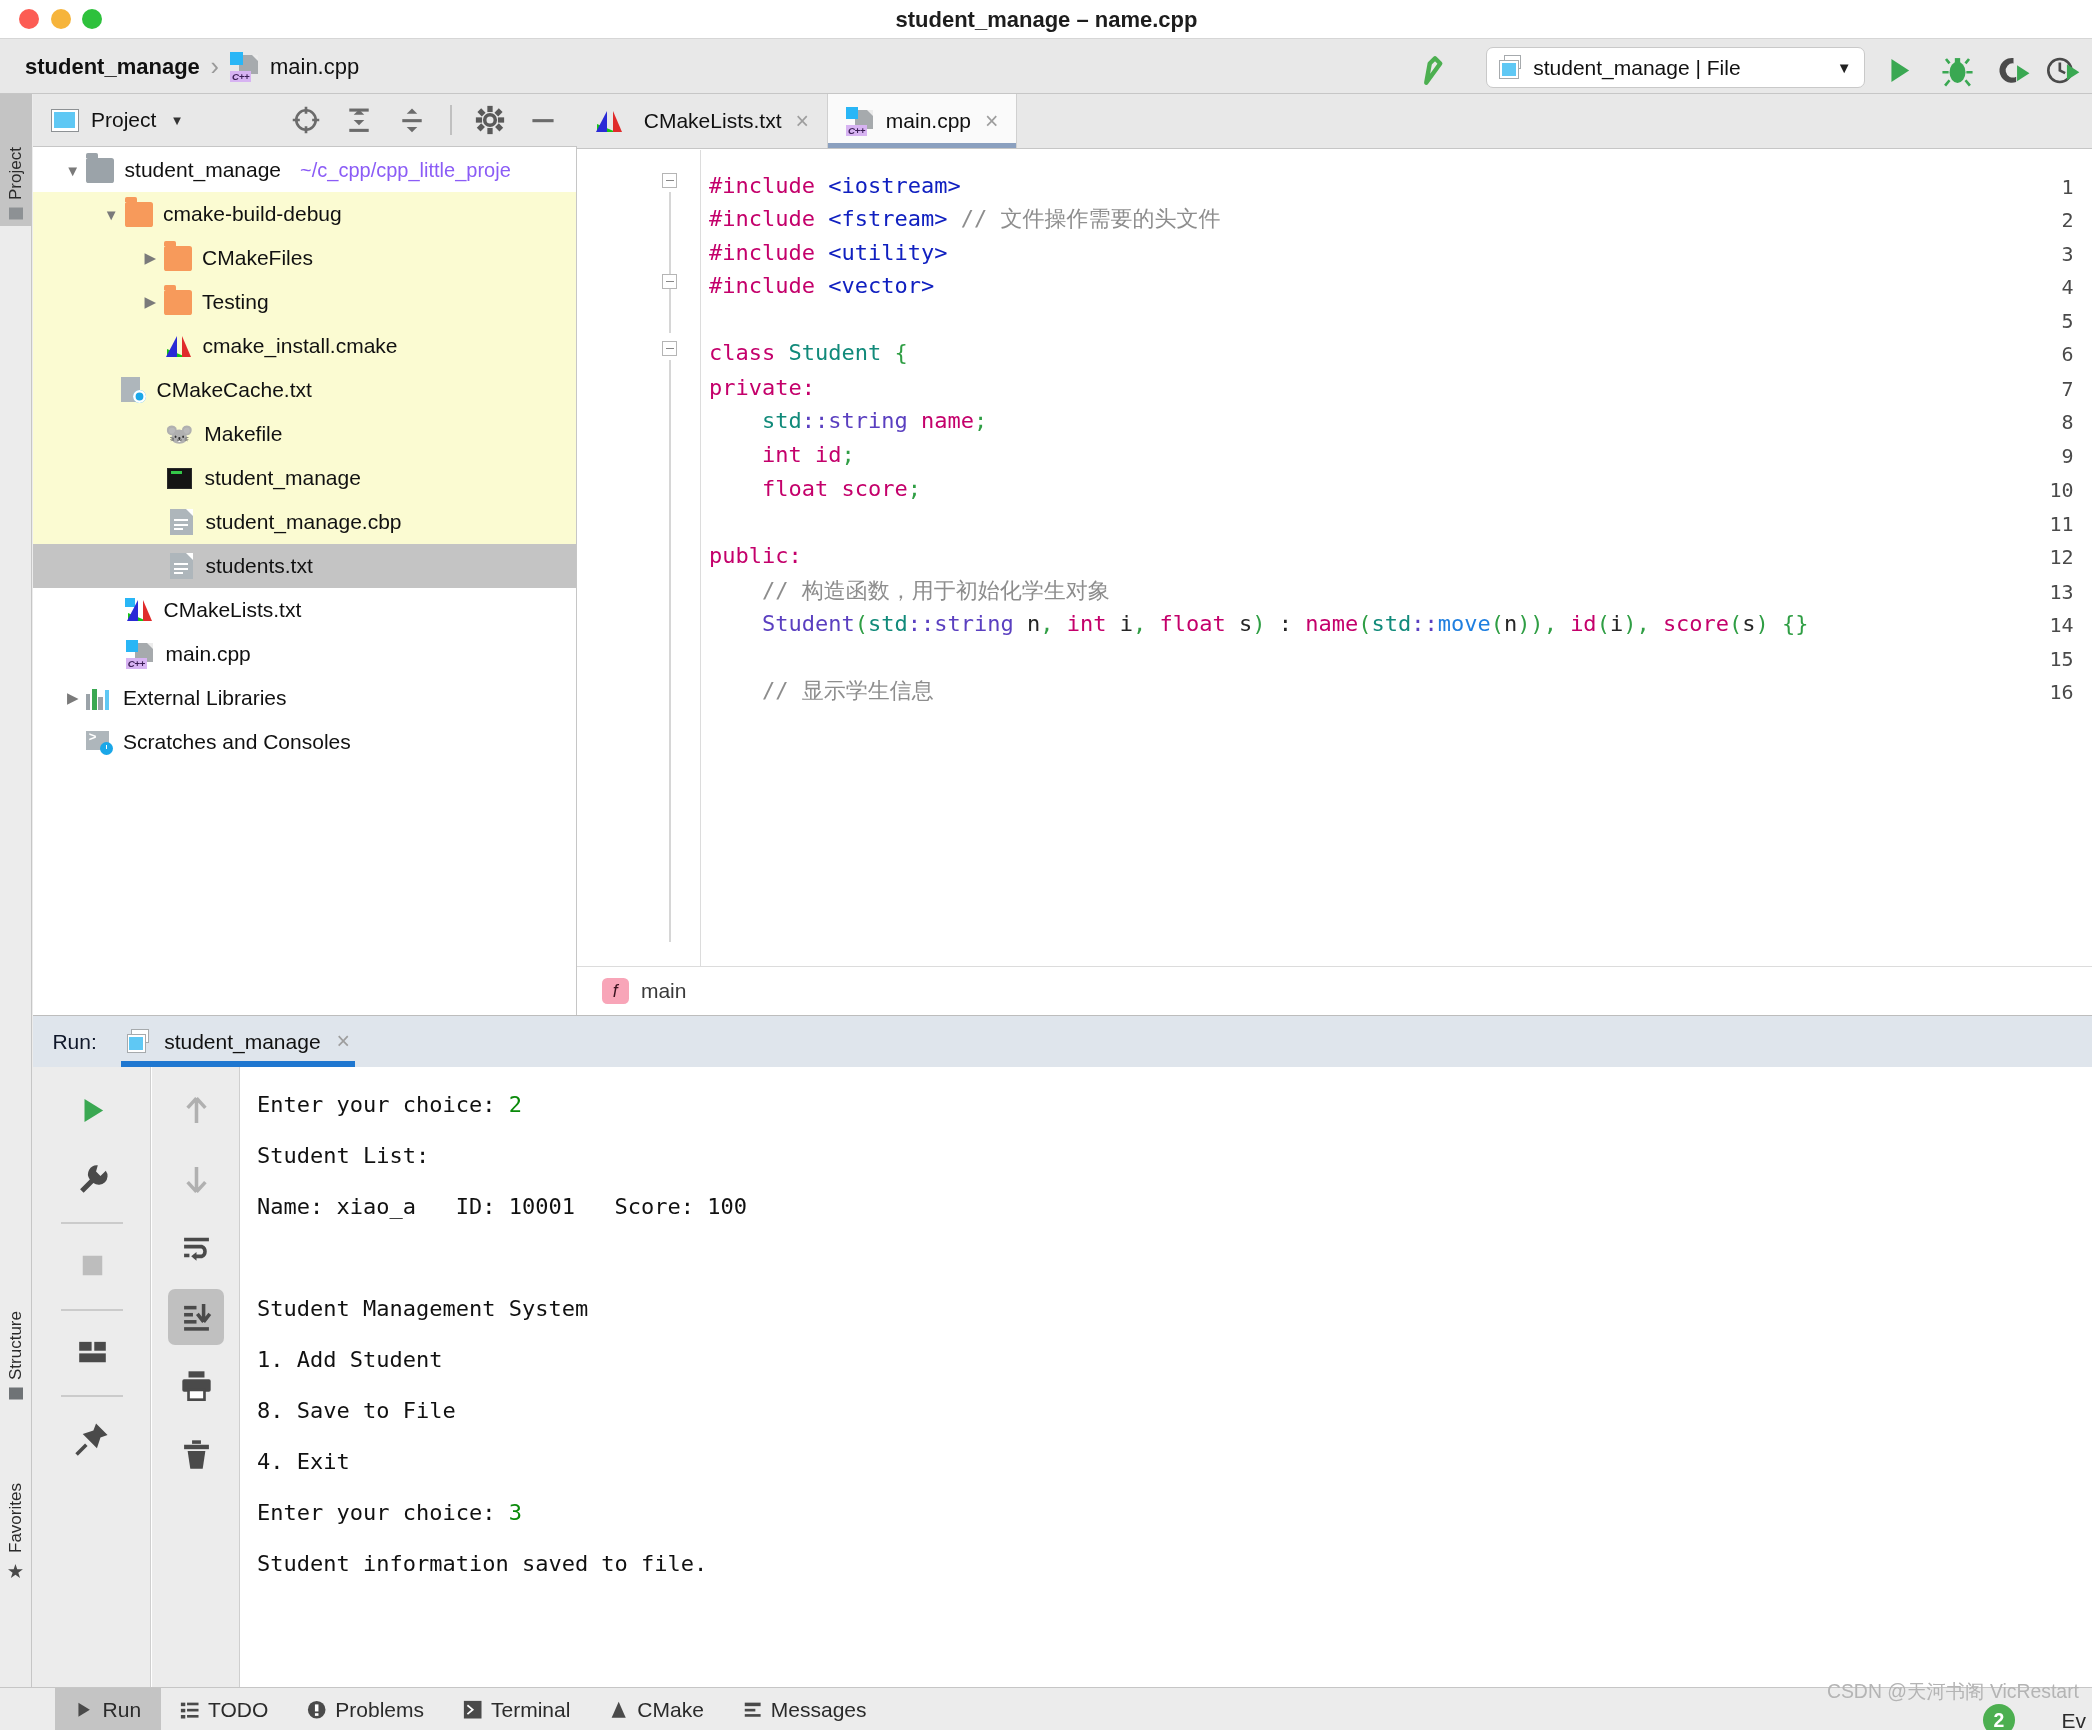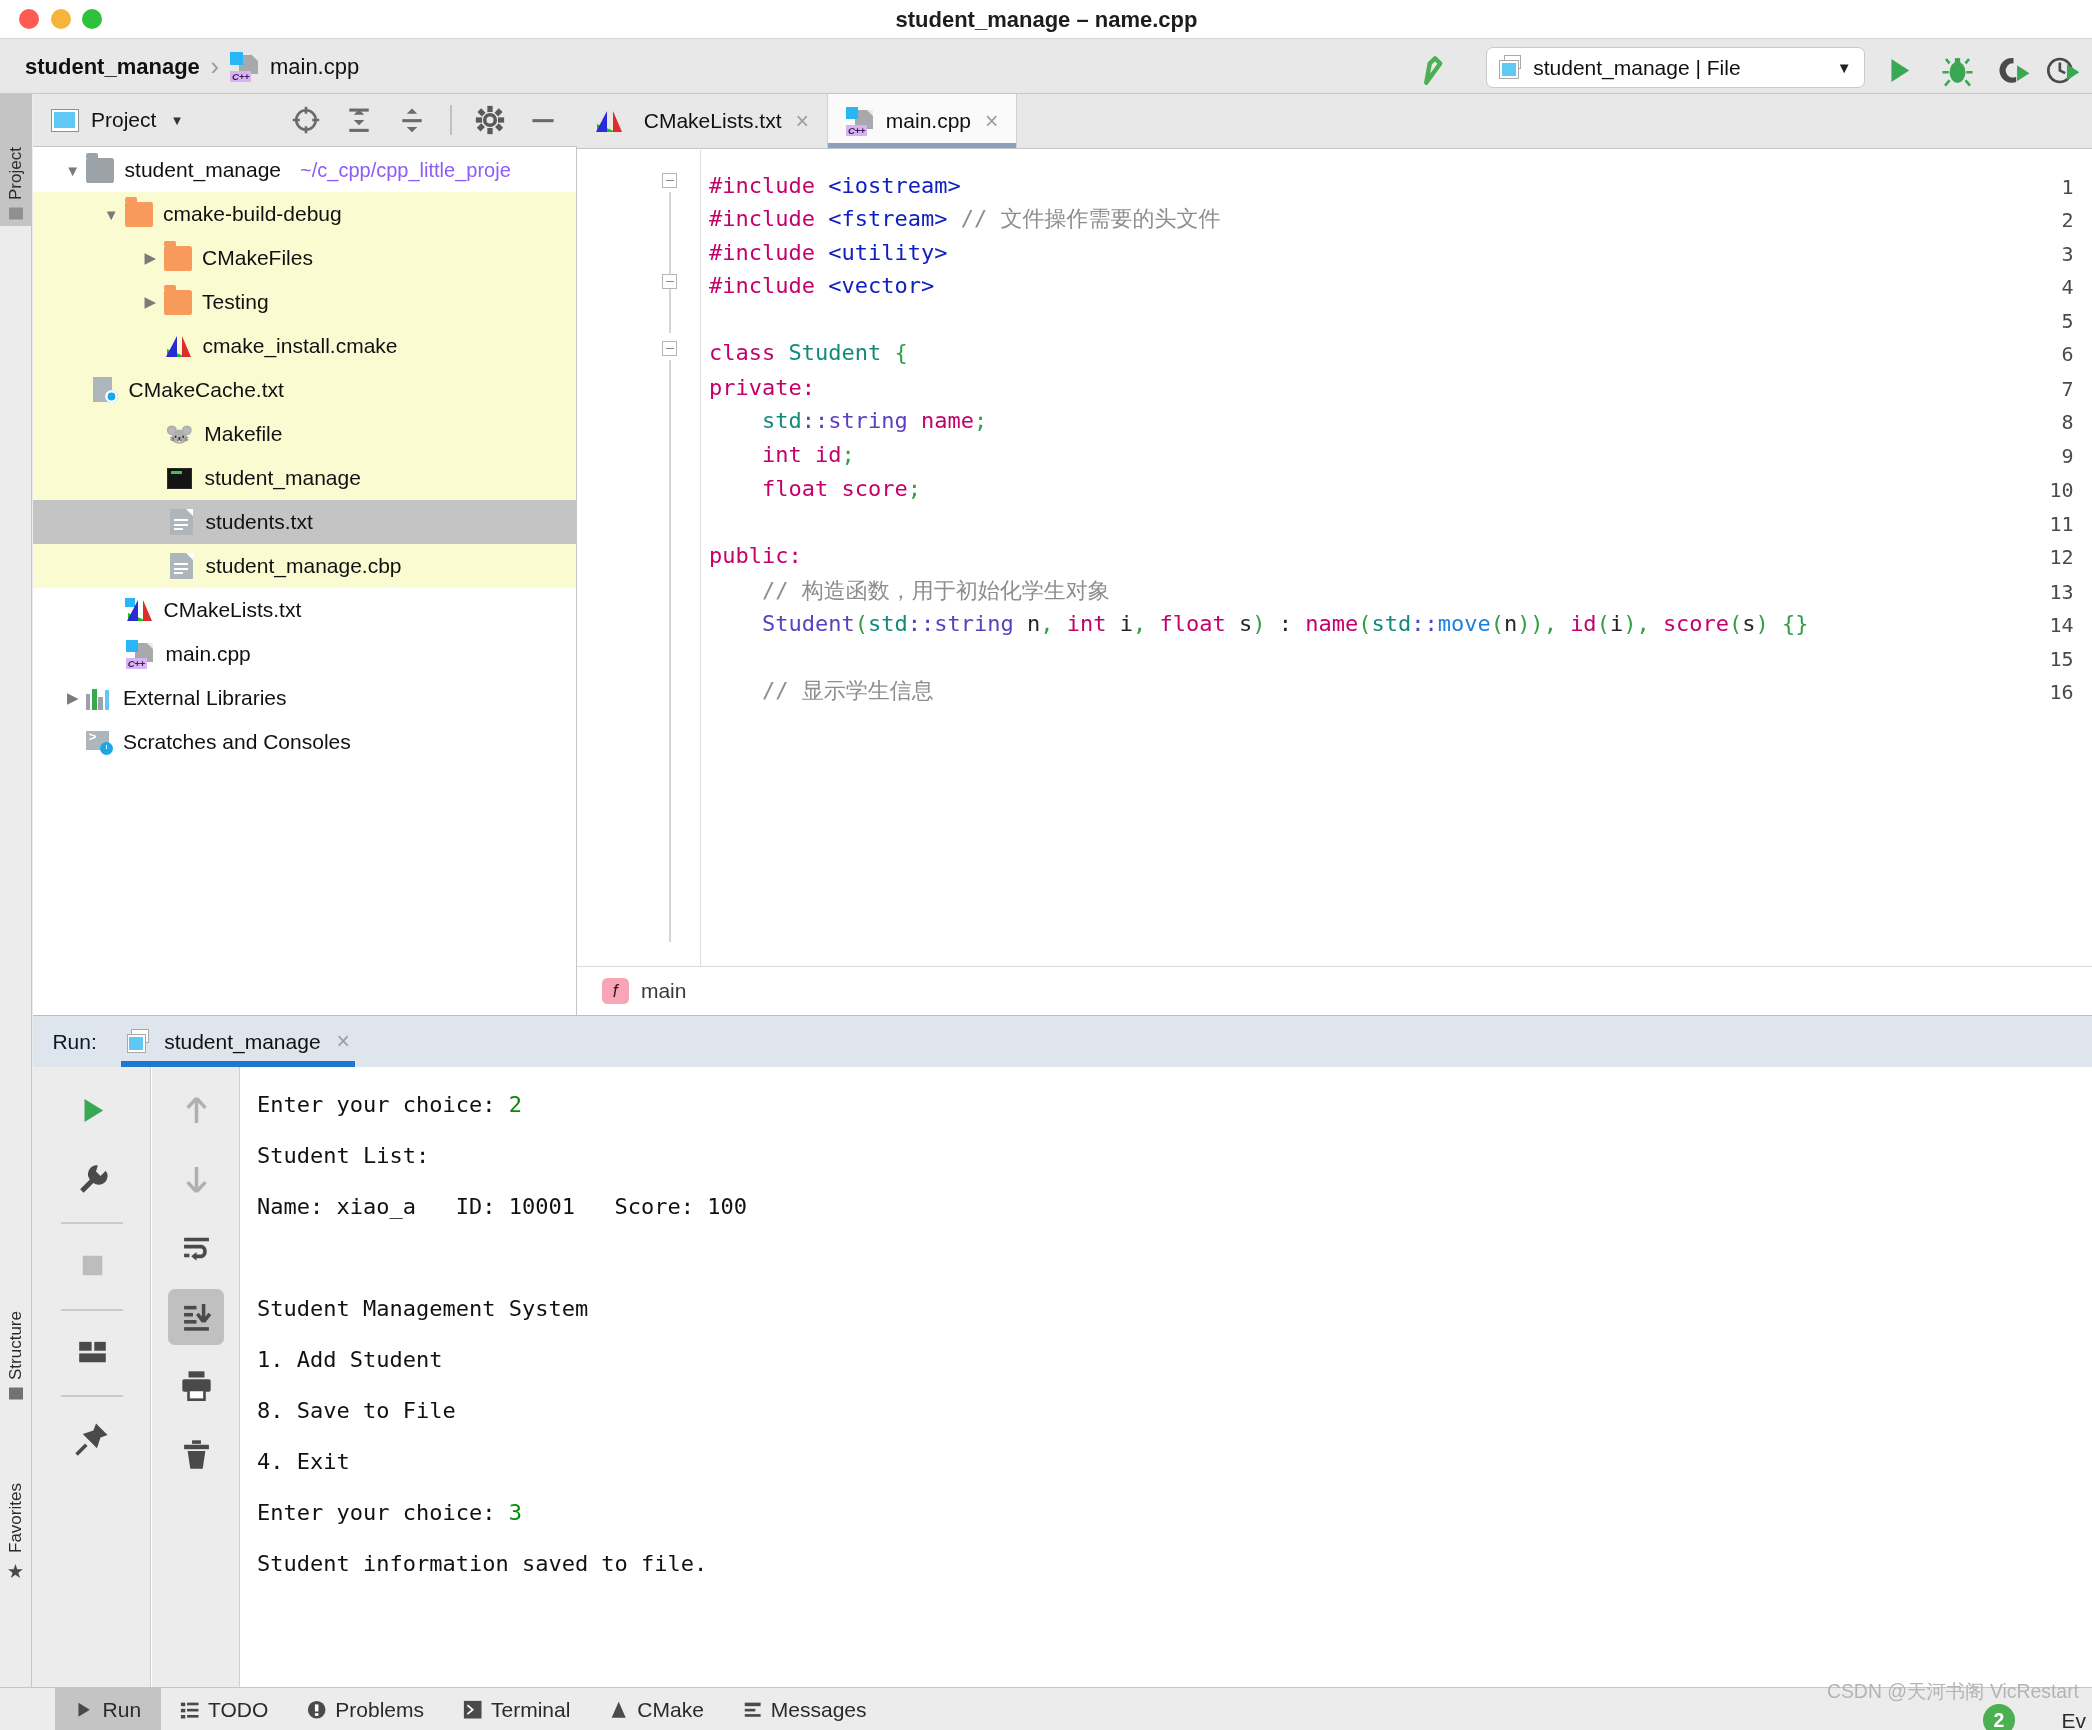--- a/index.html
+++ b/index.html
@@ -338,54 +338,54 @@
 
       <div class="row hl" style="padding-left:131px">
         <span class="cmake-ico">
             <i class="t3"></i>
             <i class="t1"></i>
             <i class="t2"></i>
           </span>
         <span>cmake_install.cmake</span>
       </div>
 
-      <div class="row hl" style="padding-left:60px">
+      <div class="row hl" style="padding-left:88px">
         <span class="gearfile">
             <i class="p"></i>
             <i class="g"></i>
           </span>
         <span>CMakeCache.txt</span>
       </div>
 
       <div class="row hl" style="padding-left:132px">
         <span class="gnu">🐭</span>
         <span>Makefile</span>
       </div>
 
       <div class="row hl" style="padding-left:134px">
         <span class="term"></span>
         <span>student_manage</span>
+      </div>
+
+      <div class="row hl" style="padding-left:137px">
+        <span class="txtfile">
+            <i></i>
+            <b></b>
+            <u></u>
+          </span>
+        <span>student_manage.cbp</span>
       </div>
 
       <div class="row sel" style="padding-left:137px">
         <span class="txtfile">
             <i></i>
             <b></b>
             <u></u>
           </span>
         <span>students.txt</span>
-      </div>
-
-      <div class="row hl" style="padding-left:137px">
-        <span class="txtfile">
-            <i></i>
-            <b></b>
-            <u></u>
-          </span>
-        <span>student_manage.cbp</span>
       </div>
 
       <div class="row" style="padding-left:92px">
         <span class="cmake-ico">
             <i class="sq"></i>
             <i class="t3"></i>
             <i class="t1"></i>
             <i class="t2"></i>
           </span>
         <span>CMakeLists.txt</span>

